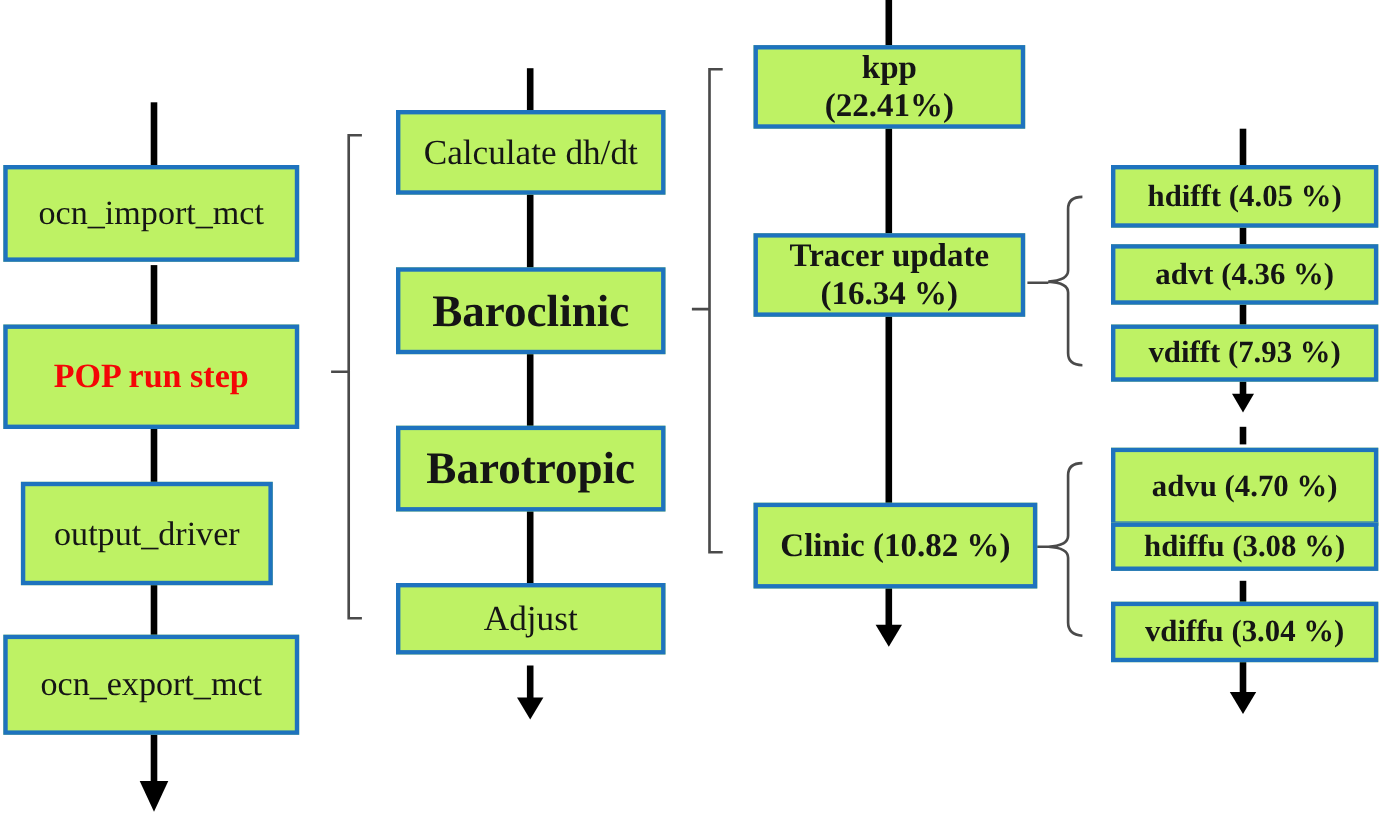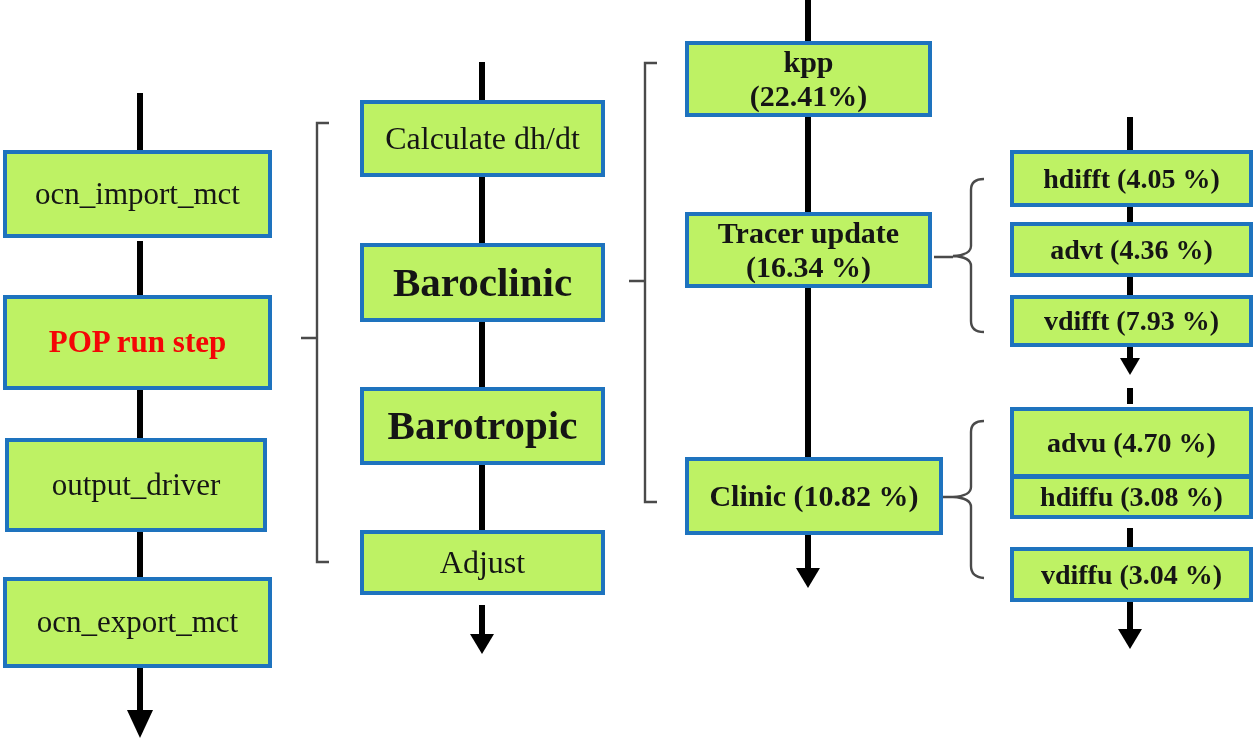--- a/index.html
+++ b/index.html
@@ -86,21 +86,21 @@
 
     <path d="M984,421 Q971,421 971,432 V487 Q971,496 953,497 Q971,498 971,507 V566 Q971,577 984,578 M936,497 H953" fill="none" stroke="#4a4a4a" stroke-width="2.4"></path>
   </svg>
 
   <div class="node c1" style="left:3px;top:150px;width:269px;height:88px;">
     <span>ocn_import_mct</span>
   </div>
   <div class="node c1" style="left:3px;top:295px;width:269px;height:95px;">
     <span class="red">POP run step</span>
   </div>
-  <div class="node c1" style="left:5px;top:438px;width:262px;height:94px;">
+  <div class="node c1" style="left:19px;top:438px;width:229px;height:94px;">
     <span>output_driver</span>
   </div>
   <div class="node c1" style="left:3px;top:577px;width:269px;height:91px;">
     <span>ocn_export_mct</span>
   </div>
 
   <div class="node c2reg" style="left:360px;top:100px;width:245px;height:77px;">
     <span>Calculate dh/dt</span>
   </div>
   <div class="node c2" style="left:360px;top:243px;width:245px;height:79px;">

